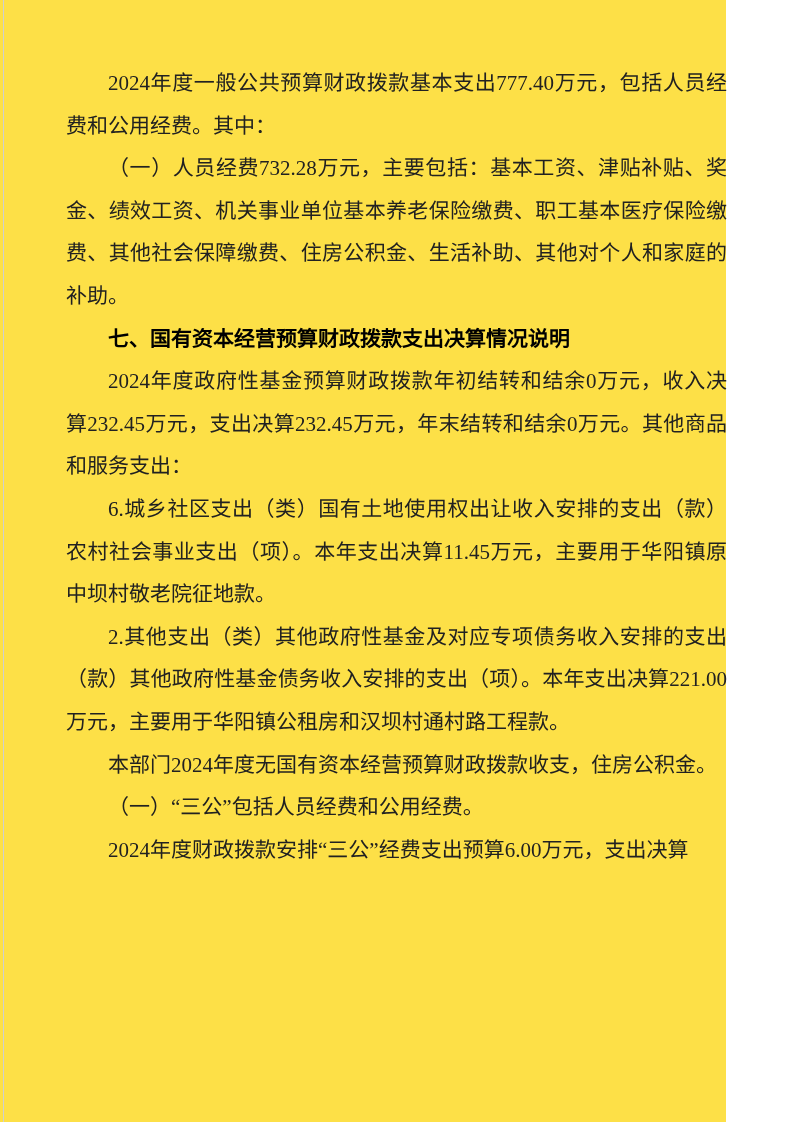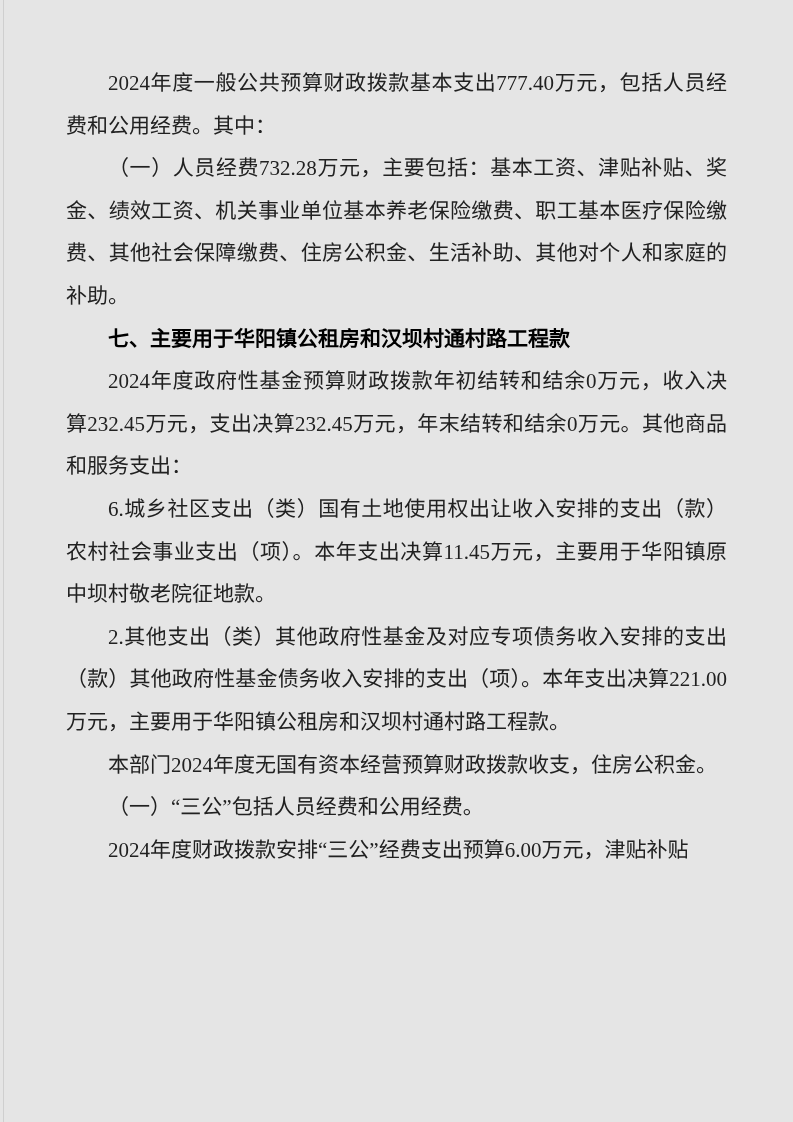--- a/index.html
+++ b/index.html
@@ -5,23 +5,23 @@
   * { box-sizing: border-box; }
   html, body { margin: 0; padding: 0; }
   body {
     width: 793px;
     height: 1122px;
     background: #ffffff;
     overflow: hidden;
   }
   .page {
     position: relative;
-    width: 793px;
+    width: 726px;
     height: 1122px;
-    background: #e5e5e5;
+    background: #fde047;
     font-family: "Liberation Serif", "DejaVu Serif", serif;
   }
   .scan-artifact {
     position: absolute;
     left: 3px;
     top: 0;
     width: 1px;
     height: 1122px;
     background: #cfcfcf;
   }
@@ -48,21 +48,21 @@
   }
 </style>
 </head>
 <body>
 
 <div class="page">
   <div class="scan-artifact"></div>
   <div class="content">
     <p class="body">2024年度一般公共预算财政拨款基本支出777.40万元，包括人员经费和公用经费。其中：</p>
     <p class="body">（一）人员经费732.28万元，主要包括：基本工资、津贴补贴、奖金、绩效工资、机关事业单位基本养老保险缴费、职工基本医疗保险缴费、其他社会保障缴费、住房公积金、生活补助、其他对个人和家庭的补助。</p>
-    <p class="heading">七、主要用于华阳镇公租房和汉坝村通村路工程款</p>
+    <p class="heading">七、国有资本经营预算财政拨款支出决算情况说明</p>
     <p class="body">2024年度政府性基金预算财政拨款年初结转和结余0万元，收入决算232.45万元，支出决算232.45万元，年末结转和结余0万元。其他商品和服务支出：</p>
     <p class="body">6.城乡社区支出（类）国有土地使用权出让收入安排的支出（款）农村社会事业支出（项）。本年支出决算11.45万元，主要用于华阳镇原中坝村敬老院征地款。</p>
     <p class="body">2.其他支出（类）其他政府性基金及对应专项债务收入安排的支出（款）其他政府性基金债务收入安排的支出（项）。本年支出决算221.00万元，主要用于华阳镇公租房和汉坝村通村路工程款。</p>
     <p class="body">本部门2024年度无国有资本经营预算财政拨款收支，住房公积金。</p>
     <p class="body">（一）“三公”包括人员经费和公用经费。</p>
-    <p class="body">2024年度财政拨款安排“三公”经费支出预算6.00万元，津贴补贴</p>
+    <p class="body">2024年度财政拨款安排“三公”经费支出预算6.00万元，支出决算</p>
   </div>
 </div>
 
 </body></html>

